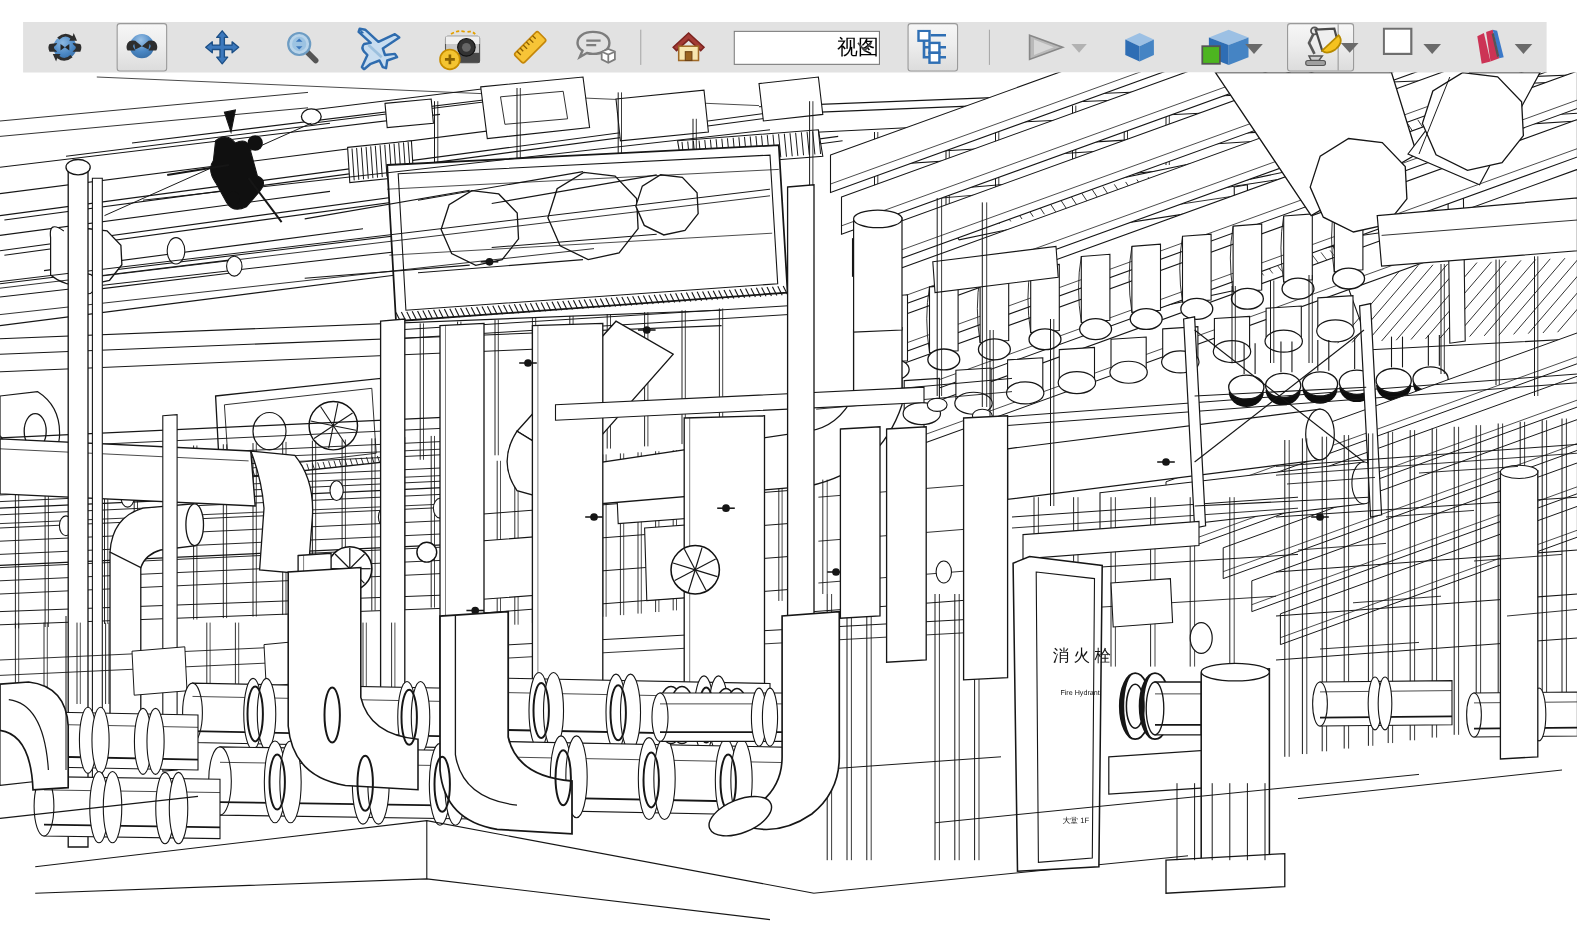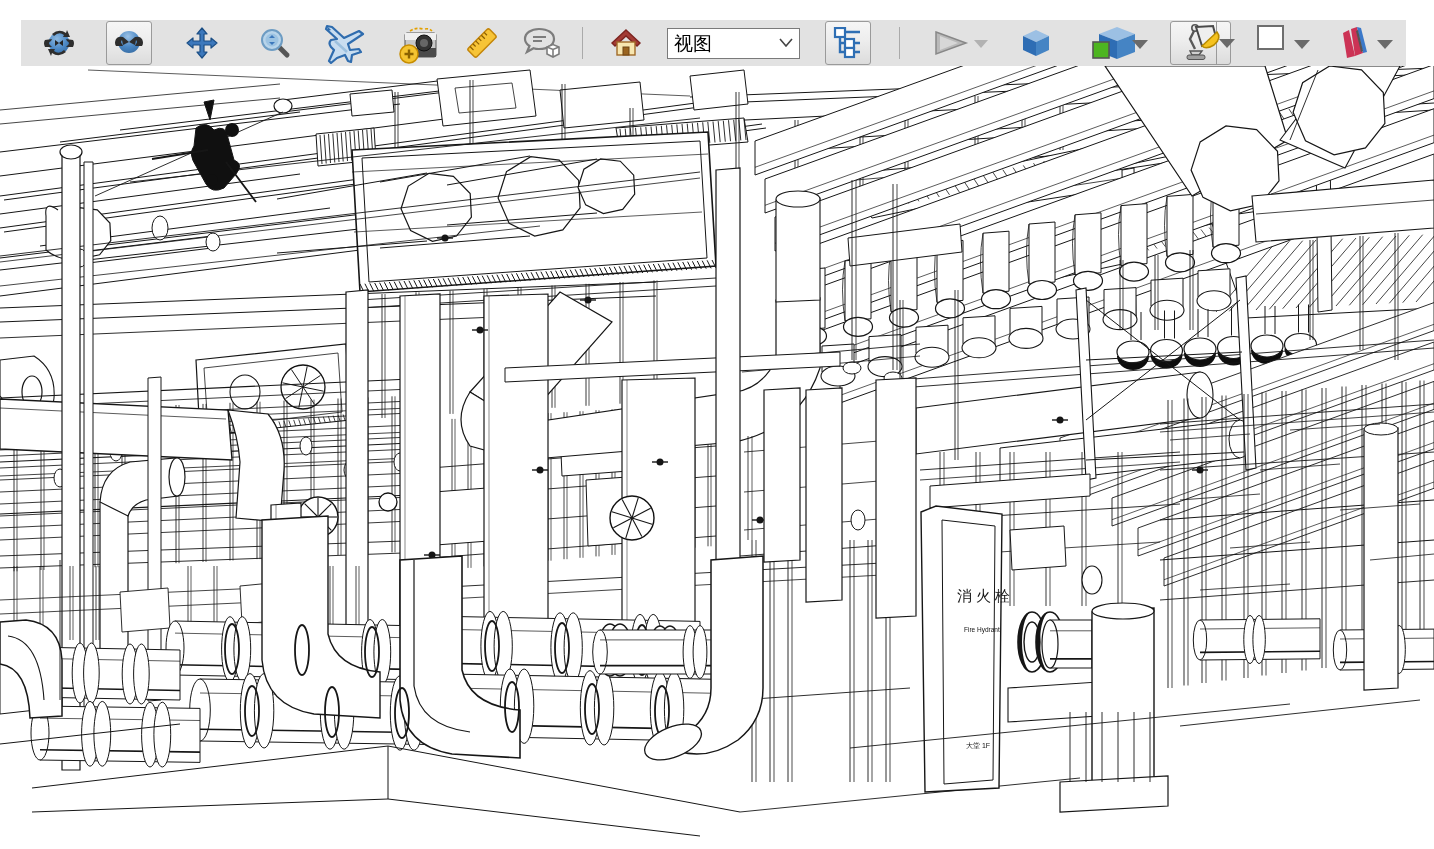--- a/index.html
+++ b/index.html
@@ -1,20 +1,20 @@
 <!DOCTYPE html>
 <html><head>
 <meta charset="utf-8">
 <style>
 html,body{margin:0;padding:0;background:#fff;width:1434px;height:849px;overflow:hidden;}
 body{font-family:"Liberation Sans",sans-serif;position:relative;}
 #toolbar{position:absolute;left:21px;top:20px;width:1385px;height:46px;background:#e2e2e2;}
 .pressed{position:absolute;top:0;height:44px;border:1px solid #9a9a9a;border-radius:3px;background:linear-gradient(180deg,#f6f6f6 0%,#ededed 45%,#dcdcdc 100%);box-sizing:border-box;}
 .sep{position:absolute;top:7px;width:1px;height:32px;background:#aaa;}
-.combo{position:absolute;left:646px;top:8px;width:133px;height:31px;background:#fff;border:1px solid #7a7a7a;box-sizing:border-box;font-size:19px;color:#000;line-height:29px;padding-left:6px;}
+.combo{position:absolute;left:646px;top:8px;width:133px;height:31px;background:#fff;border:1px solid #7a7a7a;box-sizing:border-box;font-size:19px;color:#000;line-height:29px;padding-left:6px;text-align:right;}
 .combo svg{position:absolute;right:6px;top:9px;}
 svg.ic{position:absolute;}
 #scene{position:absolute;left:0;top:66px;}
 </style>
 </head>
 <body>
 <div id="toolbar">
 
   <div class="pressed" style="left:85px;top:1px;width:46px;"></div>
   <div class="pressed" style="left:804px;top:1px;width:46px;"></div>

